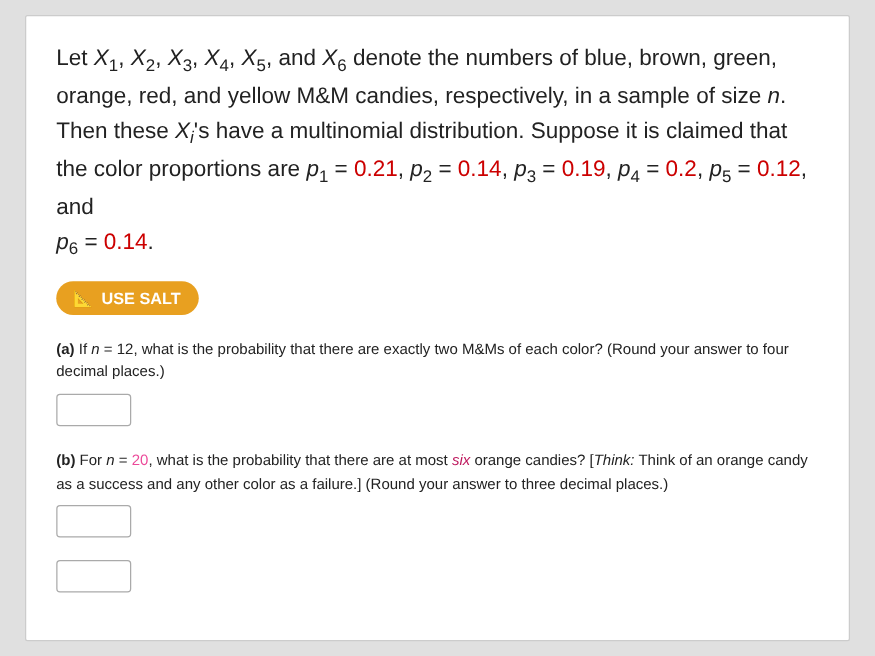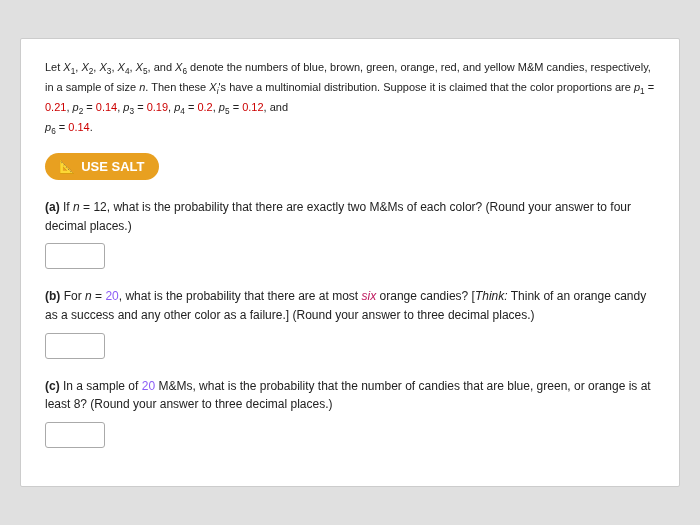--- a/index.html
+++ b/index.html
@@ -20,21 +20,21 @@
 
     .card {
       background: #ffffff;
       width: 660px;
       padding: 20px 24px 20px 24px;
       border: 1px solid #cccccc;
       border-radius: 2px;
     }
 
     .problem-text {
-      font-size: 11px;
+      font-size: 18px;
       line-height: 1.55;
       color: #222222;
       margin-bottom: 14px;
     }
 
     .use-salt-btn {
       display: inline-flex;
       align-items: center;
       background-color: #e8a020;
       color: #ffffff;
@@ -62,21 +62,21 @@
       color: #222222;
       margin-bottom: 8px;
     }
 
     .part-text .highlight-red {
       color: #be185d;
       font-style: italic;
     }
 
     .part-text .highlight-blue {
-      color: #8b5cf6;
+      color: #ec4899;
     }
 
     .answer-input {
       width: 60px;
       height: 26px;
       border: 1px solid #aaaaaa;
       border-radius: 3px;
       display: block;
       margin-top: 4px;
     }
@@ -123,19 +123,16 @@
   
   <div class="part">
     <div class="part-text">
       <strong>(b)</strong> For <span class="var">n</span> = <span class="highlight-blue">20</span>, what is the probability that there are at most <span class="highlight-red">six</span> orange candies? [<em>Think:</em> Think of an orange candy as a success and any other color as a failure.] (Round your answer to three decimal places.)
     </div>
     <input class="answer-input" type="text" style="">
   </div>
 
   
   <div class="part">
-    <div class="part-text">
-      <strong>(c)</strong> In a sample of <span class="highlight-blue">20</span> M&amp;Ms, what is the probability that the number of candies that are blue, green, or orange is at least 8? (Round your answer to three decimal places.)
-    </div>
     <input class="answer-input" type="text" style="">
   </div>
 
 </div>
 
 </body></html>

